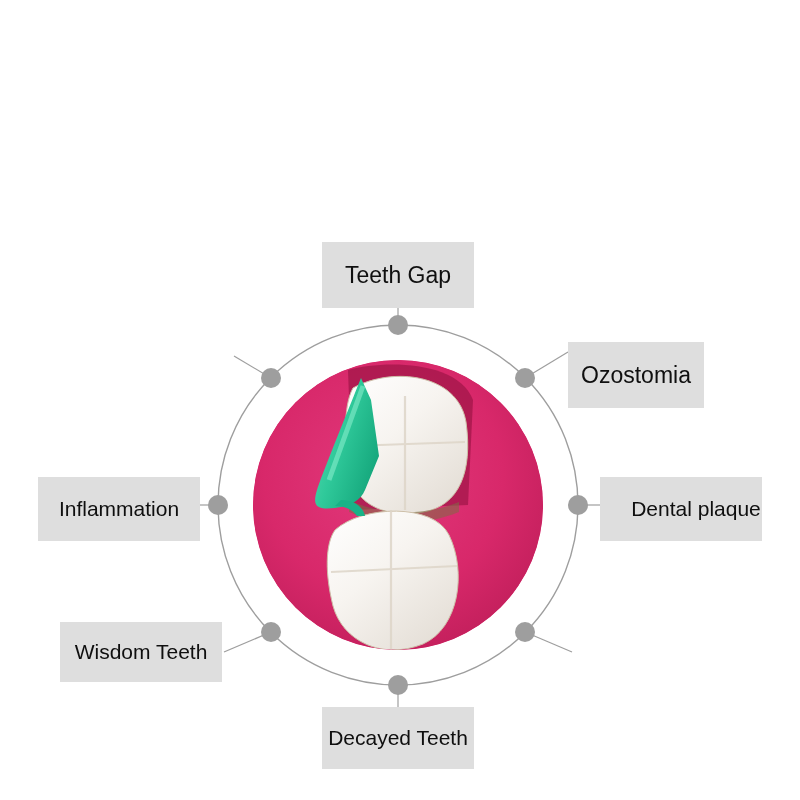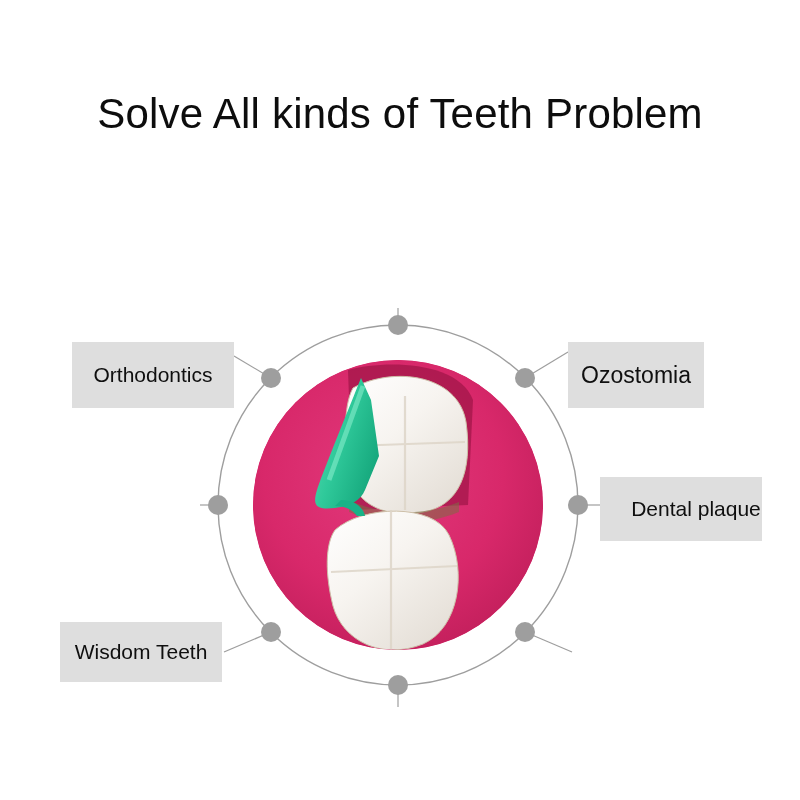--- a/index.html
+++ b/index.html
@@ -111,21 +111,20 @@
   .lbl-decayed-teeth  { left: 322px; top: 707px; width: 152px; height: 62px; }
   .lbl-wisdom-teeth   { left: 60px;  top: 622px; width: 162px; height: 60px; }
   .lbl-inflammation   { left: 38px;  top: 477px; width: 162px; height: 64px; }
   .lbl-orthodontics   { left: 72px;  top: 342px; width: 162px; height: 66px; }
 </style>
 </head>
 <body>
 
 <div id="page">
 
-  <h1 class="page-title">Solve All kinds of Teeth Problem</h1>
 
   <div class="diagram">
 
     <svg class="ring-svg" viewBox="0 0 800 800">
 
       <circle cx="398" cy="505" r="180" fill="none" stroke="#9e9e9e" stroke-width="1.4"></circle>
 
       <g stroke="#9e9e9e" stroke-width="1.2" fill="none">
 
         <line x1="398" y1="325" x2="398" y2="308"></line>
@@ -200,26 +199,28 @@
 
     <div class="dot" style="left:398px; top:325px;"></div>
     <div class="dot" style="left:525px; top:378px;"></div>
     <div class="dot" style="left:578px; top:505px;"></div>
     <div class="dot" style="left:525px; top:632px;"></div>
     <div class="dot" style="left:398px; top:685px;"></div>
     <div class="dot" style="left:271px; top:632px;"></div>
     <div class="dot" style="left:218px; top:505px;"></div>
     <div class="dot" style="left:271px; top:378px;"></div>
 
+    <div class="label lbl-teeth-gap">Teeth Gap</div>
 
     <div class="label lbl-ozostomia">Ozostomia</div>
 
     <div class="label sm lbl-dental-plaque">Dental plaque</div>
 
 
+    <div class="label sm lbl-decayed-teeth">Decayed Teeth</div>
 
     <div class="label sm lbl-wisdom-teeth">Wisdom Teeth</div>
 
-
-    <div class="label sm lbl-orthodontics">Orthodontics</div>
+    <div class="label sm lbl-inflammation">Inflammation</div>
+
 
   </div>
 </div>
 
 </body></html>

